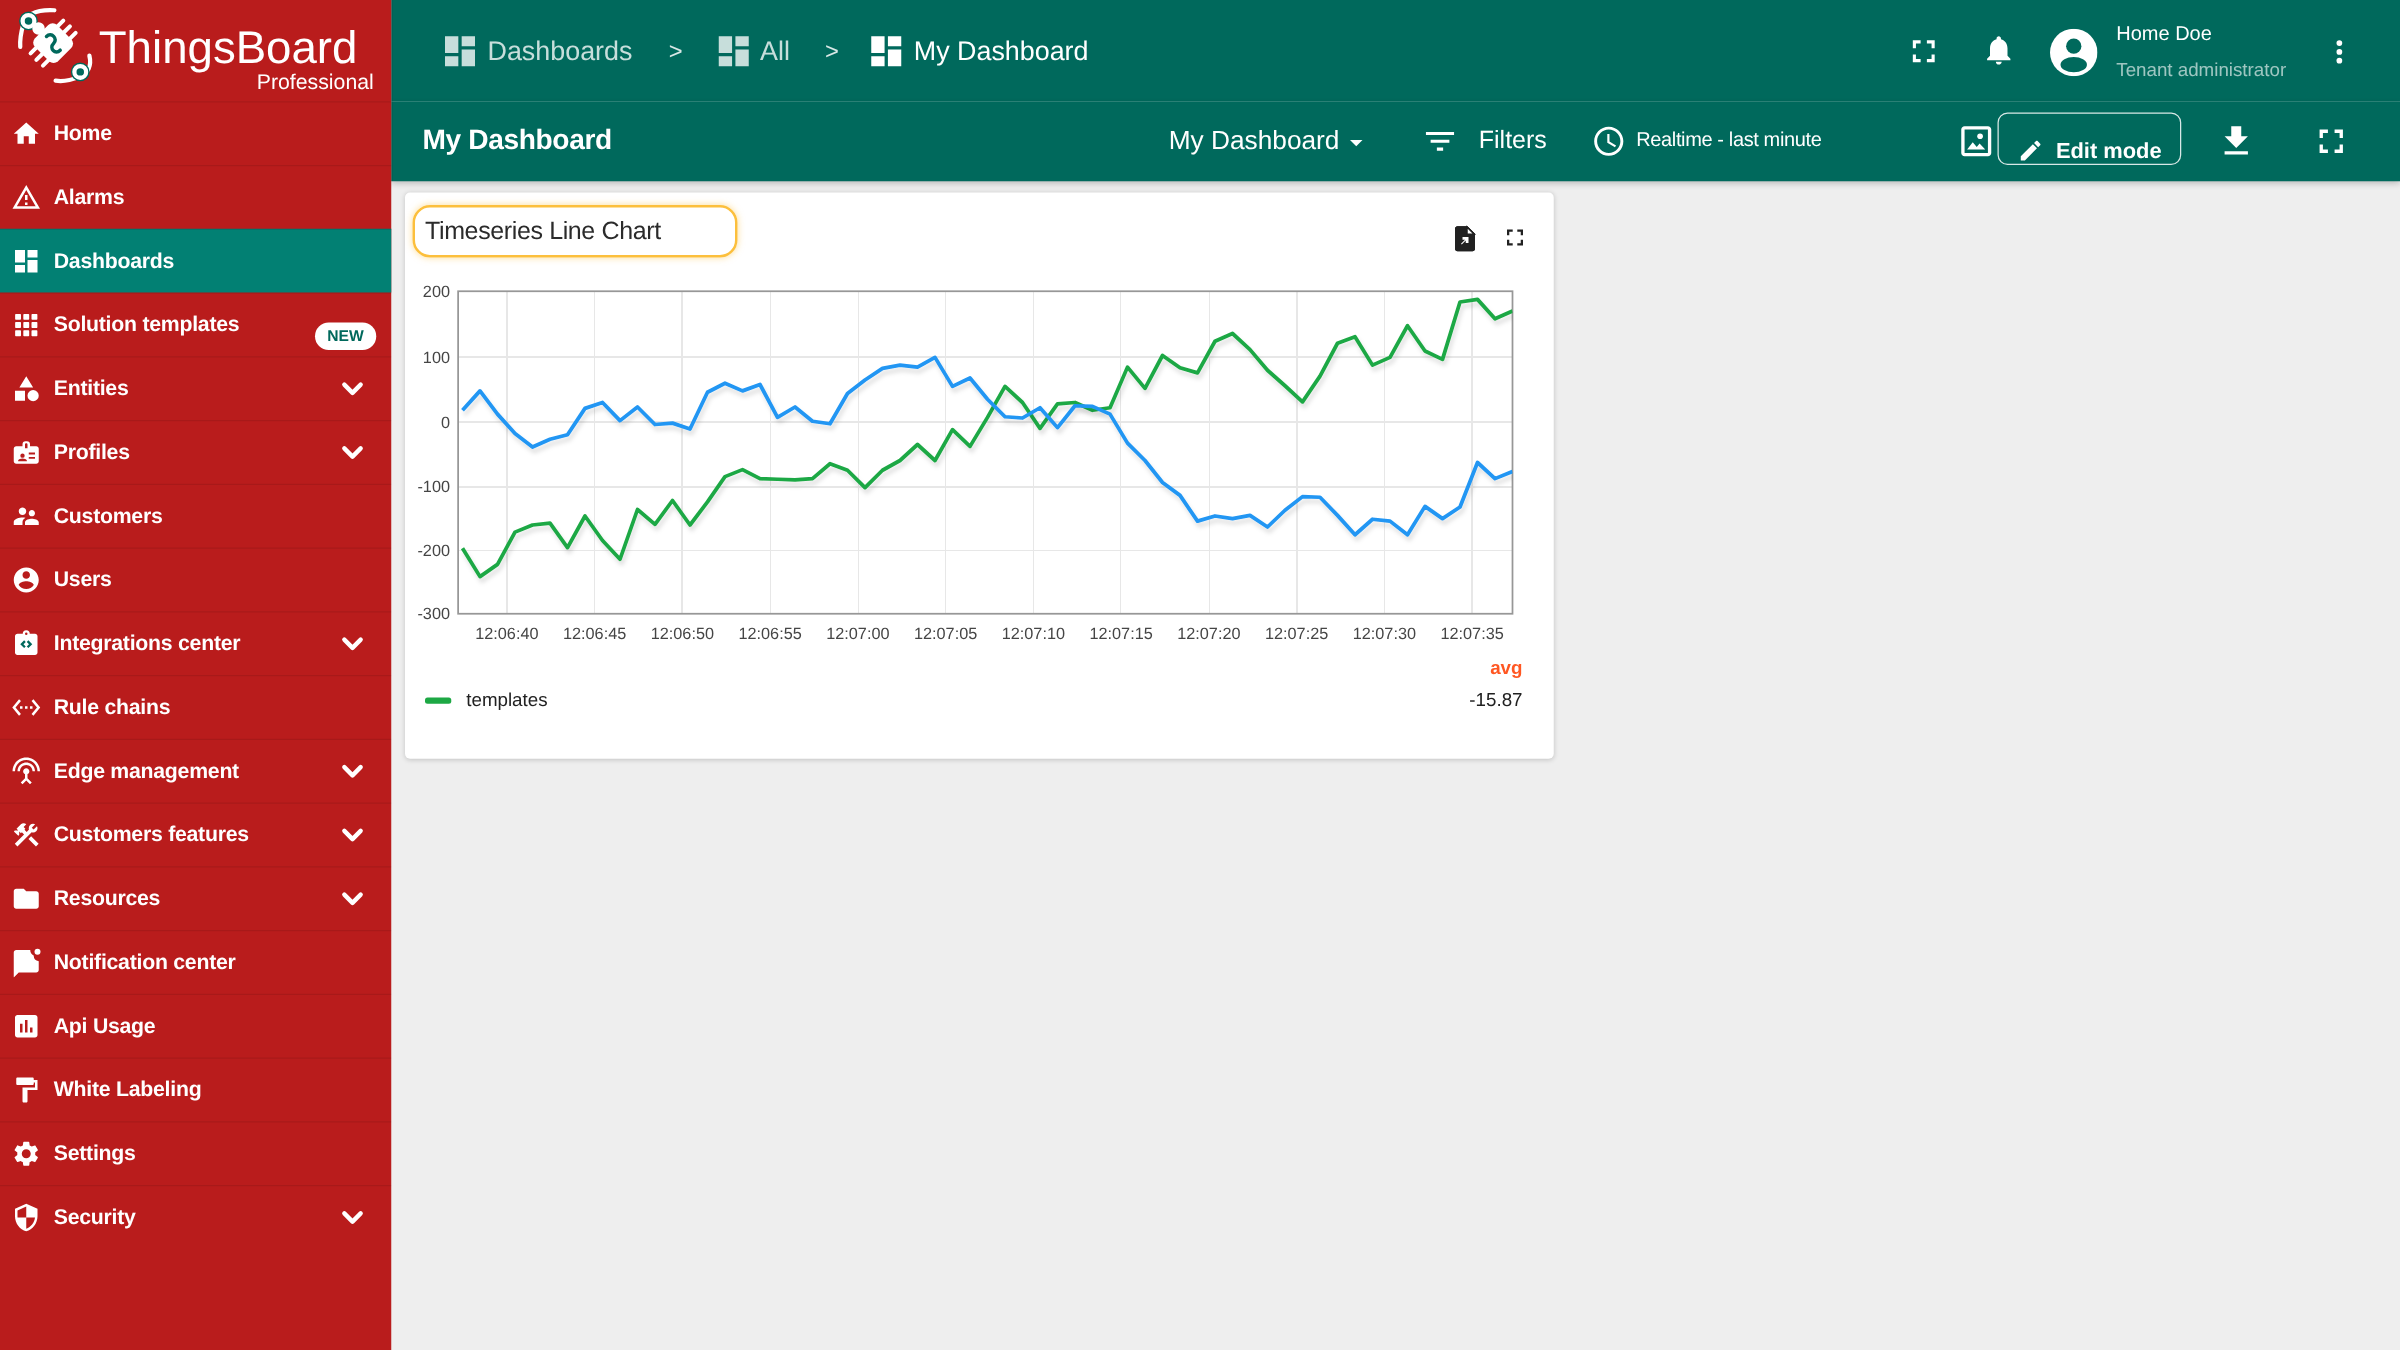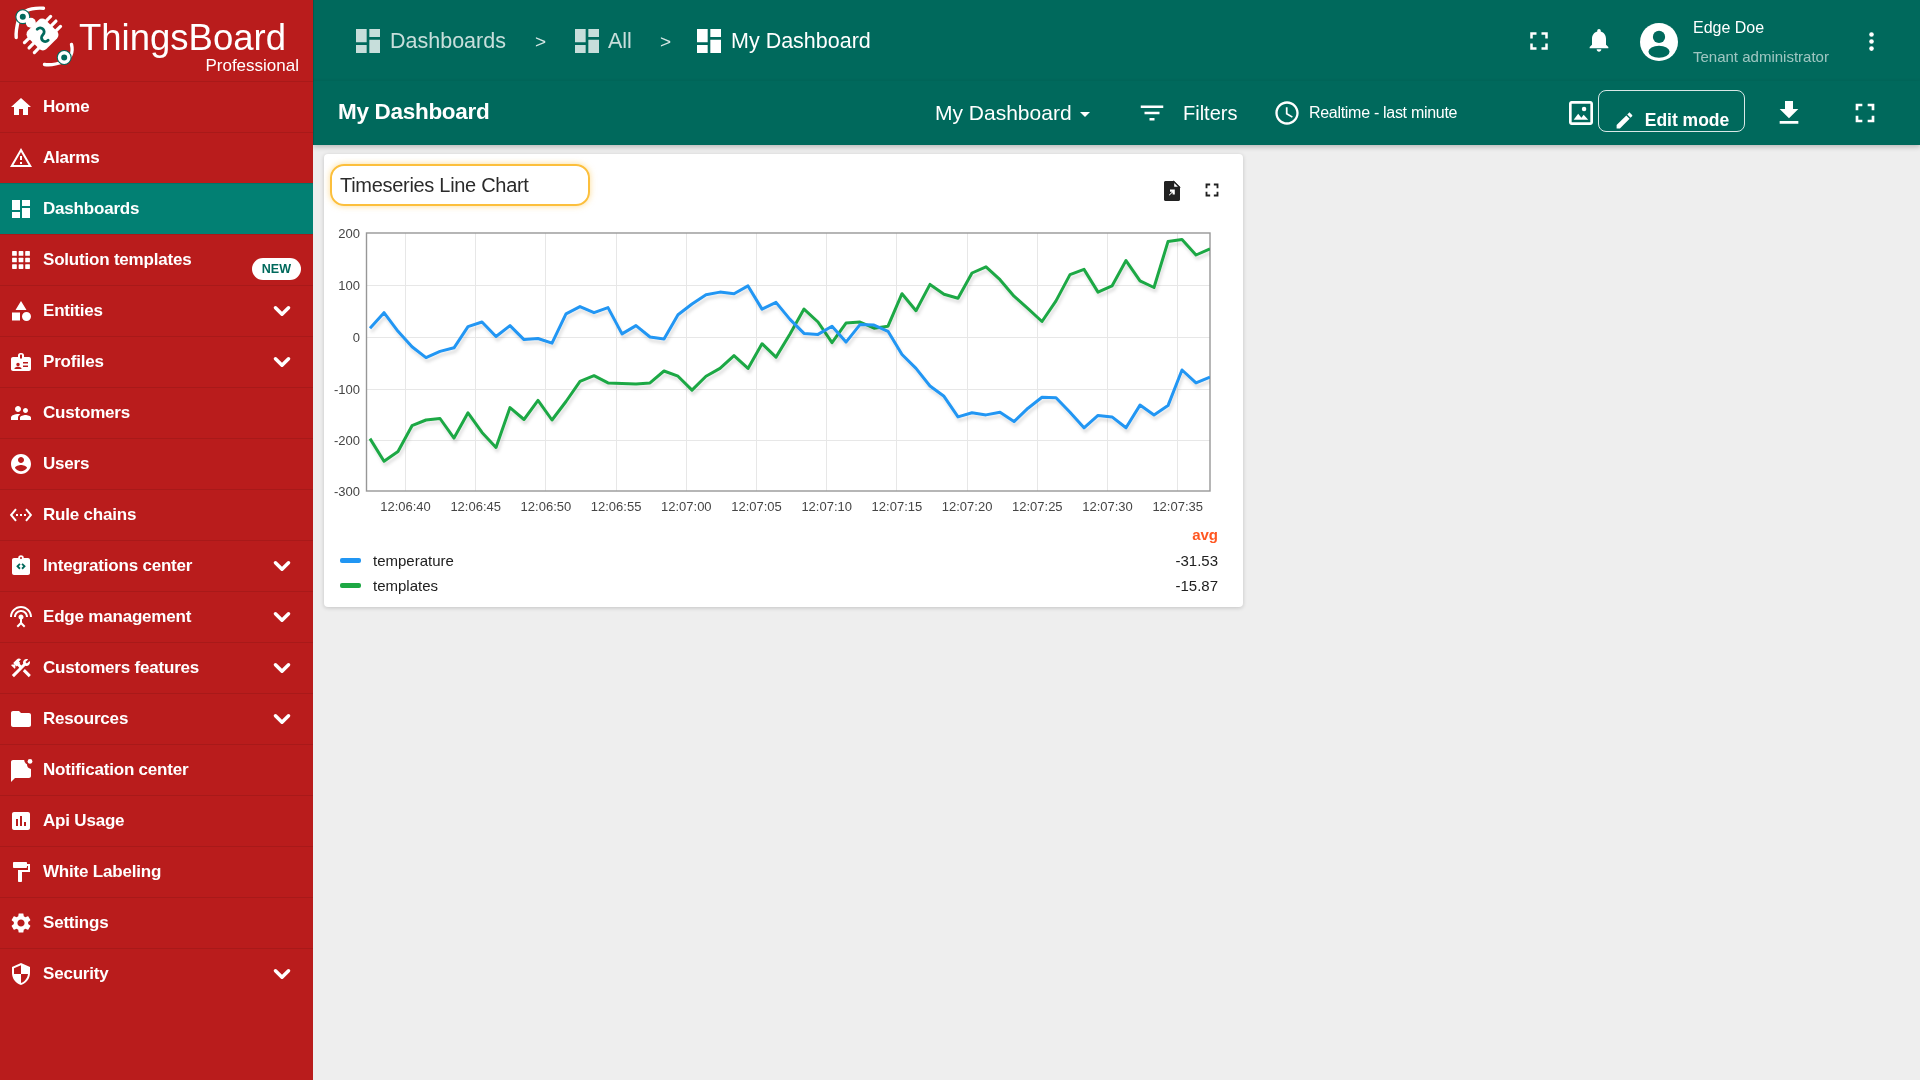--- a/index.html
+++ b/index.html
@@ -117,33 +117,33 @@
       <span class="lbl">Customers</span>
     </div>
 <div class="mitem">
       <svg width="24" height="24" viewBox="0 0 24 24" fill="#fff">
         <path d="M12 2C6.48 2 2 6.48 2 12s4.48 10 10 10 10-4.48 10-10S17.52 2 12 2zm0 3c1.66 0 3 1.34 3 3s-1.34 3-3 3-3-1.34-3-3 1.34-3 3-3zm0 14.2c-2.5 0-4.71-1.28-6-3.22.03-1.99 4-3.08 6-3.08 1.99 0 5.97 1.09 6 3.08-1.29 1.94-3.5 3.22-6 3.22z"></path>
       </svg>
       <span class="lbl">Users</span>
     </div>
 <div class="mitem">
       <svg width="24" height="24" viewBox="0 0 24 24" fill="#fff">
-        <path d="M7.77 6.76 6.23 5.48.82 12l5.41 6.52 1.54-1.28L3.42 12l4.35-5.24zM7 13h2v-2H7v2zm10-2h-2v2h2v-2zm-6 2h2v-2h-2v2zm6.77-7.52-1.54 1.28L20.58 12l-4.35 5.24 1.54 1.28L23.18 12l-5.41-6.52z"></path>
-      </svg>
-      <span class="lbl">Rule chains</span>
-    </div>
-<div class="mitem">
-      <svg width="24" height="24" viewBox="0 0 24 24" fill="#fff">
         <path d="M19 4h-4.2a2.8 2.8 0 0 0-5.6 0H5c-1.1 0-2 .9-2 2v13c0 1.1.9 2 2 2h14c1.1 0 2-.9 2-2V6c0-1.1-.9-2-2-2zm-7-1a1 1 0 1 1 0 2 1 1 0 0 1 0-2z"></path>
         <path d="m10.3 9.2-3.1 3.1 3.1 3.1 1.3-1.3-1.8-1.8 1.8-1.8zm3.4 0-1.3 1.3 1.8 1.8-1.8 1.8 1.3 1.3 3.1-3.1z" fill="#00695c"></path>
       </svg>
       <span class="lbl">Integrations center</span>
       <svg class="chev" width="28" height="28" viewBox="0 0 24 24" fill="none">
         <path d="M6.4 9.2 12 14.8 17.6 9.2" stroke="#fff" stroke-width="3" stroke-linecap="round" stroke-linejoin="round"></path>
       </svg>
+    </div>
+<div class="mitem">
+      <svg width="24" height="24" viewBox="0 0 24 24" fill="#fff">
+        <path d="M7.77 6.76 6.23 5.48.82 12l5.41 6.52 1.54-1.28L3.42 12l4.35-5.24zM7 13h2v-2H7v2zm10-2h-2v2h2v-2zm-6 2h2v-2h-2v2zm6.77-7.52-1.54 1.28L20.58 12l-4.35 5.24 1.54 1.28L23.18 12l-5.41-6.52z"></path>
+      </svg>
+      <span class="lbl">Rule chains</span>
     </div>
 <div class="mitem">
       <svg width="24" height="24" viewBox="0 0 24 24" fill="#fff">
         <path d="M12 5c-3.87 0-7 3.13-7 7h2c0-2.76 2.24-5 5-5s5 2.24 5 5h2c0-3.87-3.13-7-7-7zm1 9.29c.88-.39 1.5-1.26 1.5-2.29 0-1.38-1.12-2.5-2.5-2.5S9.5 10.62 9.5 12c0 1.02.62 1.9 1.5 2.29v3.3L7.59 21 9 22.41l3-3 3 3L16.41 21 13 17.59v-3.3zM12 1C5.93 1 1 5.93 1 12h2c0-4.97 4.03-9 9-9s9 4.03 9 9h2c0-6.07-4.93-11-11-11z"></path>
       </svg>
       <span class="lbl">Edge management</span>
       <svg class="chev" width="28" height="28" viewBox="0 0 24 24" fill="none">
         <path d="M6.4 9.2 12 14.8 17.6 9.2" stroke="#fff" stroke-width="3" stroke-linecap="round" stroke-linejoin="round"></path>
       </svg>
     </div>
@@ -219,21 +219,21 @@
       <path d="M7 14H5v5h5v-2H7v-3zm-2-4h2V7h3V5H5v5zm12 7h-3v2h5v-5h-2v3zM14 5v2h3v3h2V5h-5z"></path>
     </svg>
     <svg class="abs" style="left:1272px;top:26px" width="28" height="28" viewBox="0 0 24 24" fill="#fff">
       <path d="M12 22c1.1 0 2-.9 2-2h-4c0 1.1.89 2 2 2zm6-6v-5c0-3.07-1.64-5.64-4.5-6.32V4c0-.83-.67-1.5-1.5-1.5s-1.5.67-1.5 1.5v.68C7.63 5.36 6 7.92 6 11v5l-2 2v1h16v-1l-2-2z"></path>
     </svg>
     <svg class="abs" style="left:1327px;top:23px" width="38" height="38" viewBox="0 0 36 36">
       <circle cx="18" cy="18" r="18" fill="#fff"></circle>
       <circle cx="18" cy="13.2" r="5.8" fill="#00695c"></circle>
       <ellipse cx="18" cy="27.2" rx="10" ry="5.7" fill="#00695c"></ellipse>
     </svg>
-    <div class="abs uname" style="left:1380px;top:19px">Edge Doe</div>
+    <div class="abs uname" style="left:1380px;top:19px">Home Doe</div>
     <div class="abs urole" style="left:1380px;top:43px">Tenant administrator</div>
     <svg class="abs" style="left:1546px;top:29px" width="25" height="25" viewBox="0 0 24 24" fill="#fff">
       <circle cx="12" cy="5.2" r="2.2"></circle>
       <circle cx="12" cy="12" r="2.2"></circle>
       <circle cx="12" cy="18.8" r="2.2"></circle>
     </svg>
   </div>
 <div id="dashbar">
     <div class="el" style="left:25px;top:50%;transform:translateY(-54%);font-size:22.5px;font-weight:bold;letter-spacing:-0.3px">My Dashboard</div>
     <div class="el" style="left:622px;top:50%;transform:translateY(-50%);font-size:21px">My Dashboard</div>
@@ -324,23 +324,18 @@
       <text x="502.7" y="357" text-anchor="middle" class="al">12:07:10</text>
       <text x="572.9" y="357" text-anchor="middle" class="al">12:07:15</text>
       <text x="643.1" y="357" text-anchor="middle" class="al">12:07:20</text>
       <text x="713.3" y="357" text-anchor="middle" class="al">12:07:25</text>
       <text x="783.5" y="357" text-anchor="middle" class="al">12:07:30</text>
       <text x="853.7" y="357" text-anchor="middle" class="al">12:07:35</text>
 </svg>
   <div id="legend">
     <div class="avg">avg</div>
     <div class="lrow">
-        <div class="lmark" style="background:#2196f3"></div>
-        <div class="llabel">temperature</div>
-        <div class="lval">-31.53</div>
-      </div>
-    <div class="lrow">
         <div class="lmark" style="background:#1da844"></div>
         <div class="llabel">templates</div>
         <div class="lval">-15.87</div>
       </div>
   </div>
 </div>
 
 </body></html>

